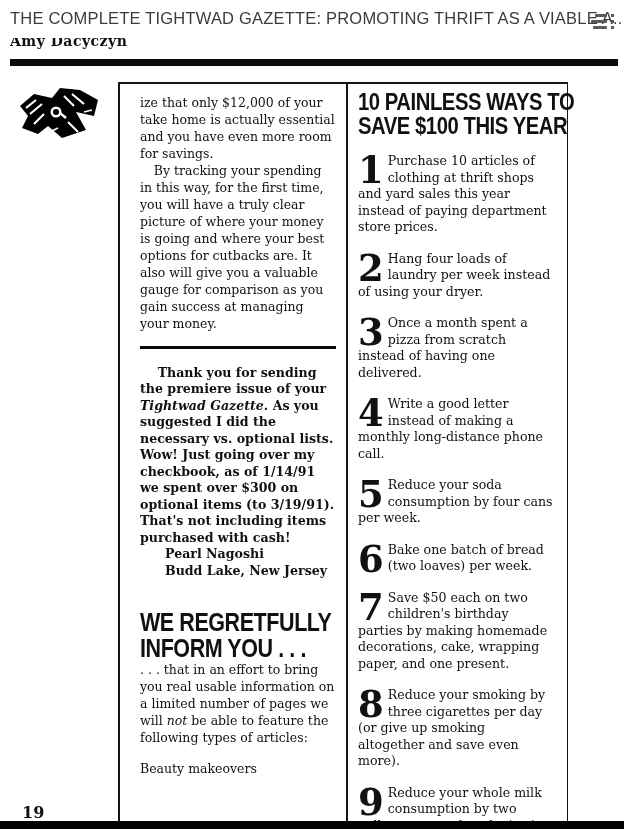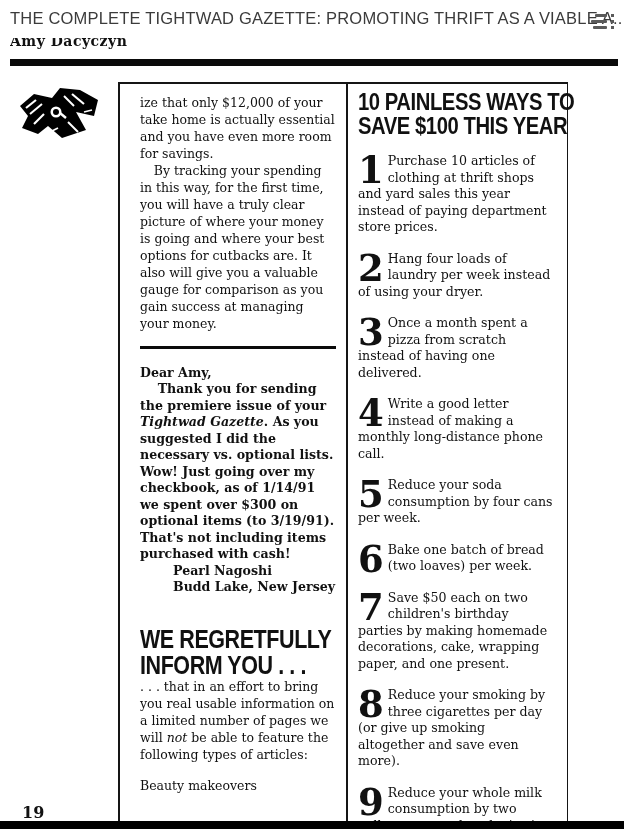--- a/index.html
+++ b/index.html
@@ -27,21 +27,21 @@
   .watermark{position:absolute;left:226px;top:795px;z-index:7;opacity:.72;
              font-family:"Liberation Sans",sans-serif;font-size:16px;font-weight:bold;color:#909090;}
   
   .colL{position:absolute;left:140px;top:94px;width:196px;font-size:12.5px;line-height:17px;}
   .colL p{margin:0;}
   .colL p.indent{text-indent:1.1em;}
   .eo-rule{margin-top:14px;height:2.5px;background:#0a0a0a;}
   .eo-head{margin-top:7px;font-weight:bold;font-size:12px;letter-spacing:6px;word-spacing:6px;}
   .letter{margin-top:16px;font-weight:bold;font-size:12.6px;line-height:16.5px;}
   .letter .para{text-indent:1.4em;margin:0;}
-  .sig{margin-left:33px;}
+  .sig{margin-left:25px;}
   .regret-head{margin-top:30px;font-family:"Liberation Sans",sans-serif;font-weight:bold;
                font-size:25px;line-height:26px;letter-spacing:-.5px;transform:scaleX(.86);
                transform-origin:0 0;white-space:nowrap;}
   .regret-intro{margin-top:12px;}
   .articles{margin-top:14px;}
   .articles div{padding-left:2em;text-indent:-2em;}
   i{font-style:italic;}
   
   .colR{position:absolute;left:358px;top:90px;width:196px;font-size:12.6px;line-height:16.5px;}
   .ways-head{font-family:"Liberation Sans",sans-serif;font-weight:bold;font-size:23px;
@@ -99,21 +99,20 @@
   <div class="pagebox"></div>
   <div class="divider"></div>
 
   <div class="colL">
     <p>ize that only $12,000 of your take home is actually essential and you have even more room for savings.</p>
     <p class="indent">By tracking your spending in this way, for the first time, you will have a truly clear picture of where your money is going and where your best options for cutbacks are. It also will give you a valuable gauge for comparison as you gain success at managing your money.</p>
 
     <div class="eo-rule"></div>
 
     <div class="letter">
-      <p style="margin:0">Dear Amy,</p>
       <p class="para"><span>Thank you for sending the premiere issue of your </span><i>Tightwad Gazette</i><span>. As you suggested I did the necessary vs. optional lists. Wow! Just going over my checkbook, as of 1/14/91 we spent over $300 on optional items (to 3/19/91). That's not including items purchased with cash!</span></p>
       <div class="sig">Pearl Nagoshi</div>
       <div class="sig">Budd Lake, New Jersey</div>
     </div>
 
     <div class="regret-head">
       <div>WE REGRETFULLY</div>
       <div>INFORM YOU . . .</div>
     </div>
 

